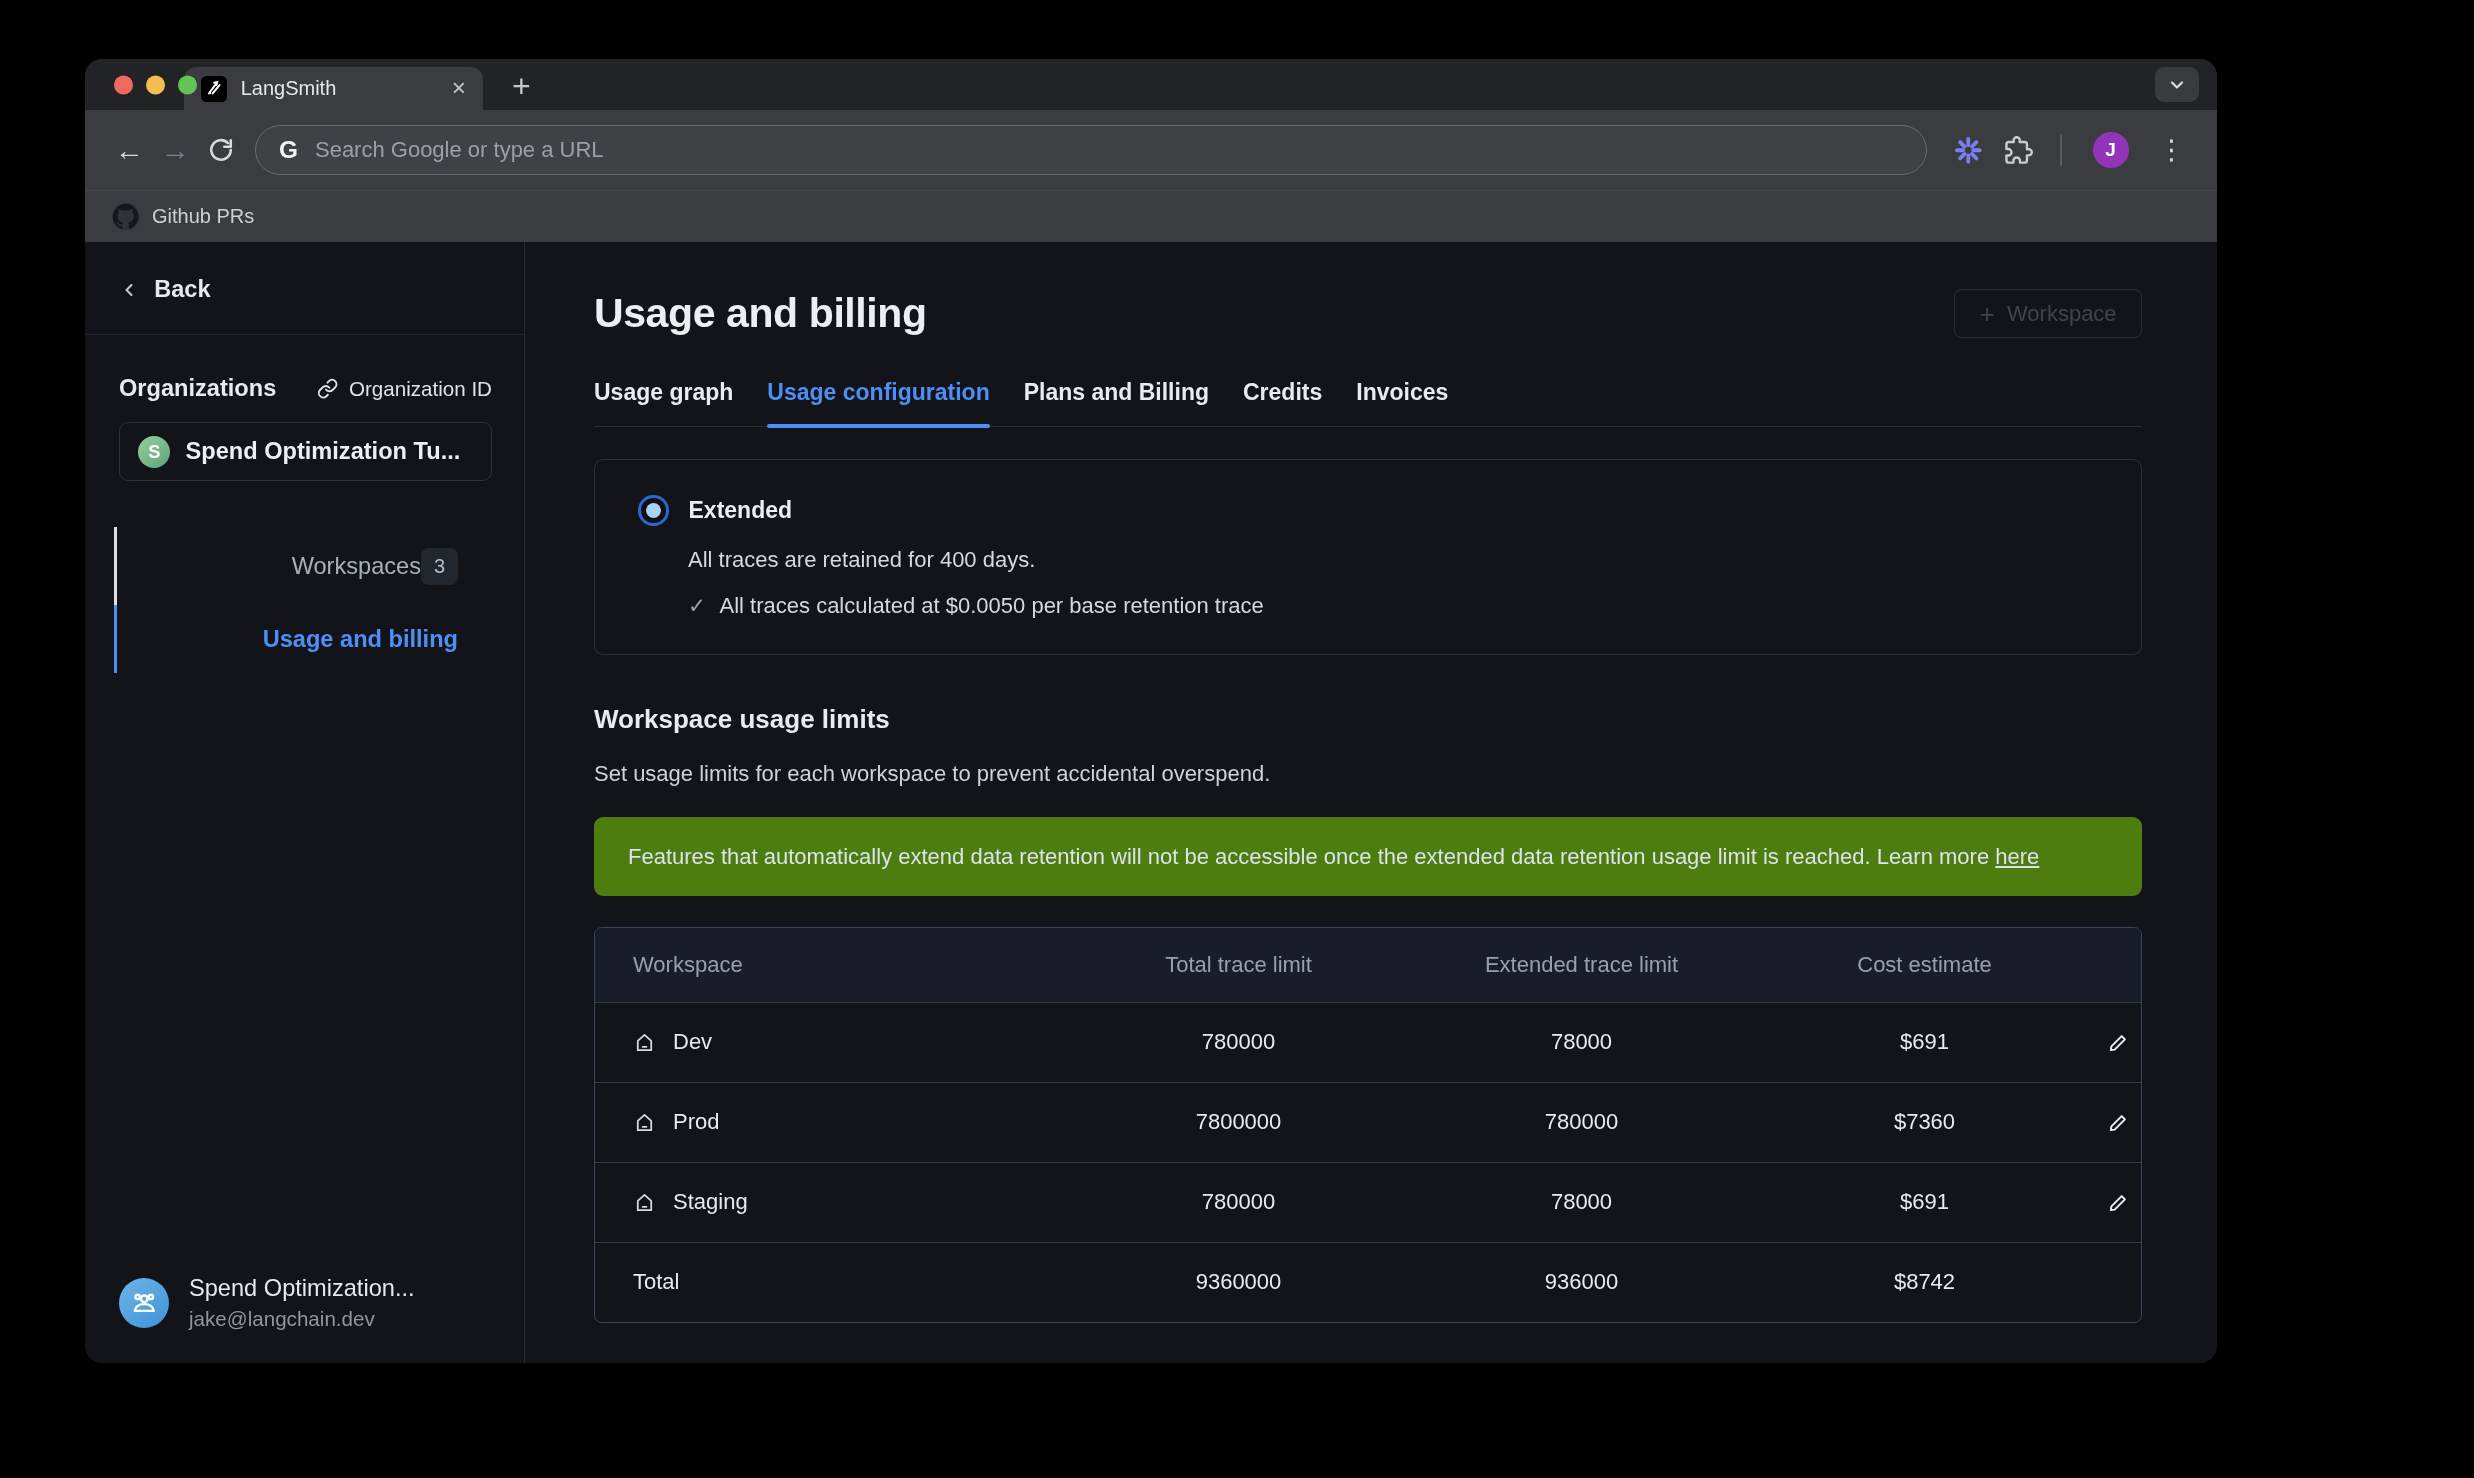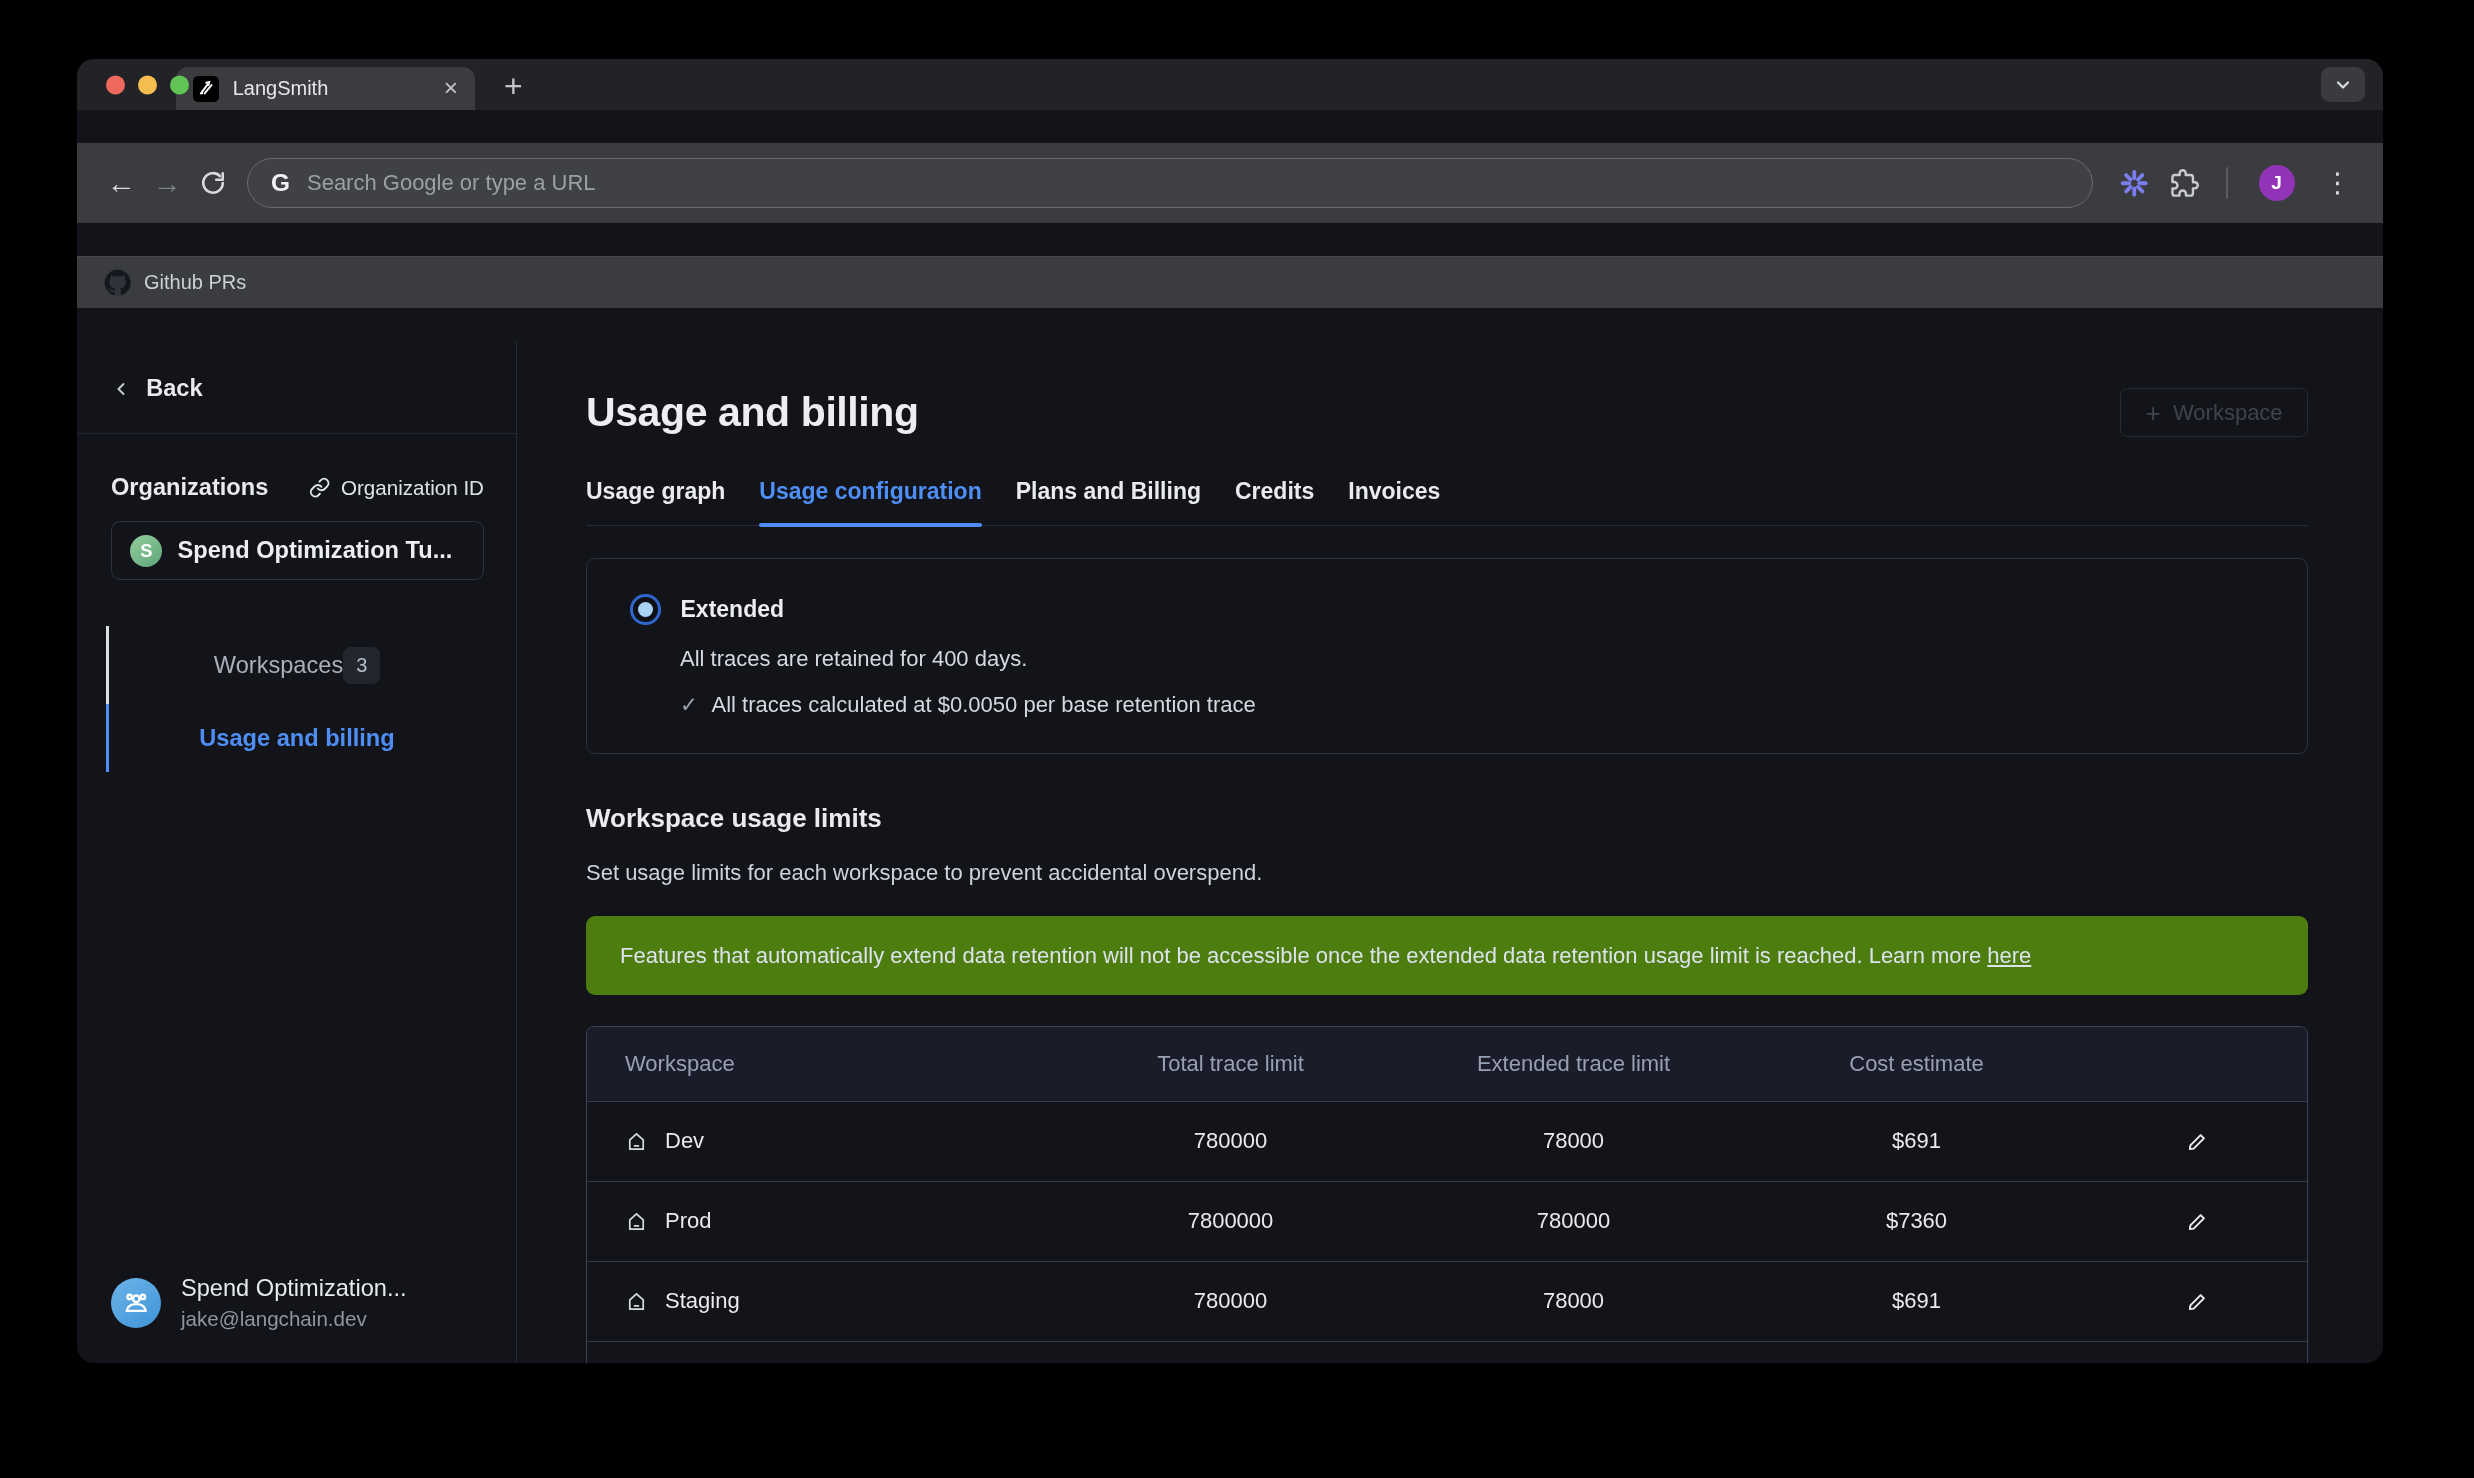--- a/index.html
+++ b/index.html
@@ -5,23 +5,23 @@
   * { box-sizing: border-box; }
   html,body { margin:0; padding:0; }
   body {
     width:2475px; height:1478px; background:#000;
     font-family:"Liberation Sans", sans-serif;
     position:relative; overflow:hidden;
   }
 
   
   .window {
-    position:absolute; left:77px; top:59px; width:2306px; height:1304px;
+    position:absolute; left:85px; top:59px; width:2132px; height:1304px;
     background:#131419; border-radius:17px; overflow:hidden;
-    display:flex; flex-direction:column;gap:33px;
+    display:flex; flex-direction:column;
   }
 
   
   .tabstrip { height:51px; background:#222327; position:relative; display:flex; align-items:center; flex:0 0 auto; }
   .traffic { position:absolute; left:29px; top:50%; transform:translateY(-50%); display:flex; gap:13px; }
   .tl { width:19px; height:19px; border-radius:50%; }
   .tl.red{ background:#ee6a5f; } .tl.yellow{ background:#f5bd4f; } .tl.green{ background:#61c454; }
   .btab { margin-left:99px; width:299px; height:43px; background:#3b3c3f; border-radius:12.2px 12.2px 0 0;
           display:flex; align-items:center; padding:0 17px; gap:13.7px; align-self:flex-end; }
   .favicon { width:26px; height:26px; background:#000; border-radius:5.3px; display:flex; align-items:center; justify-content:center; flex:0 0 auto; }
@@ -61,21 +61,21 @@
   .org-header { margin:40px 32px 0 34px; display:flex; justify-content:space-between; }
   .org-title { color:#e8eaee; font-size:23.6px; font-weight:700; }
   .org-id { display:flex; gap:10.7px; align-items:center; color:#dfe3e8; font-size:20.6px; }
   .org-selector { margin:20px 32px 0 34px; width:calc(100% - 66px); height:59px; border:1.5px solid #2c323e; background:transparent;
                   border-radius:9.1px; display:flex; align-items:center; padding:0 18.3px; gap:15.2px; color:#eceef2; cursor:pointer; }
   .org-avatar { width:32px; height:32px; border-radius:50%; background:linear-gradient(140deg,#93cf9b,#5fa47b);
                 color:#fff; font-size:18.3px; font-weight:600; display:flex; align-items:center; justify-content:center; flex:0 0 auto;}
   .org-name { font-size:23.6px; font-weight:700; flex:1; text-align:left; white-space:nowrap; }
   .side-nav { margin:46px 0 0 29px; width:344px; }
   .nav-item { border-left:3.8px solid #dcdfe4; padding:20.6px 0 20.6px 35px; display:flex; align-items:center;
-              justify-content:center; color:#a9b0bc; font-size:23.6px; cursor:pointer; }
+              justify-content:flex-end; color:#a9b0bc; font-size:23.6px; cursor:pointer; }
   .nav-item.active { border-left-color:#4e8ef7; color:#4e8ef7; font-weight:600; }
   .badge { width:37px; height:37px; background:#22262e; border-radius:7.6px; color:#b7bec9; font-size:20px;
            display:flex; align-items:center; justify-content:center; }
   .user { position:absolute; left:34px; bottom:32px; display:flex; gap:20px; align-items:center; }
   .user-avatar { width:50px; height:50px; border-radius:50%; background:linear-gradient(140deg,#6cb4e8,#3f93d8);
                  display:flex; align-items:center; justify-content:center; flex:0 0 auto; }
   .user-name { color:#e6e9ed; font-size:23.6px; }
   .user-email { color:#8f96a1; font-size:20.6px; margin-top:5px; }
 
   .main { flex:1; padding:47px 75px 0 69px; min-width:0; }

